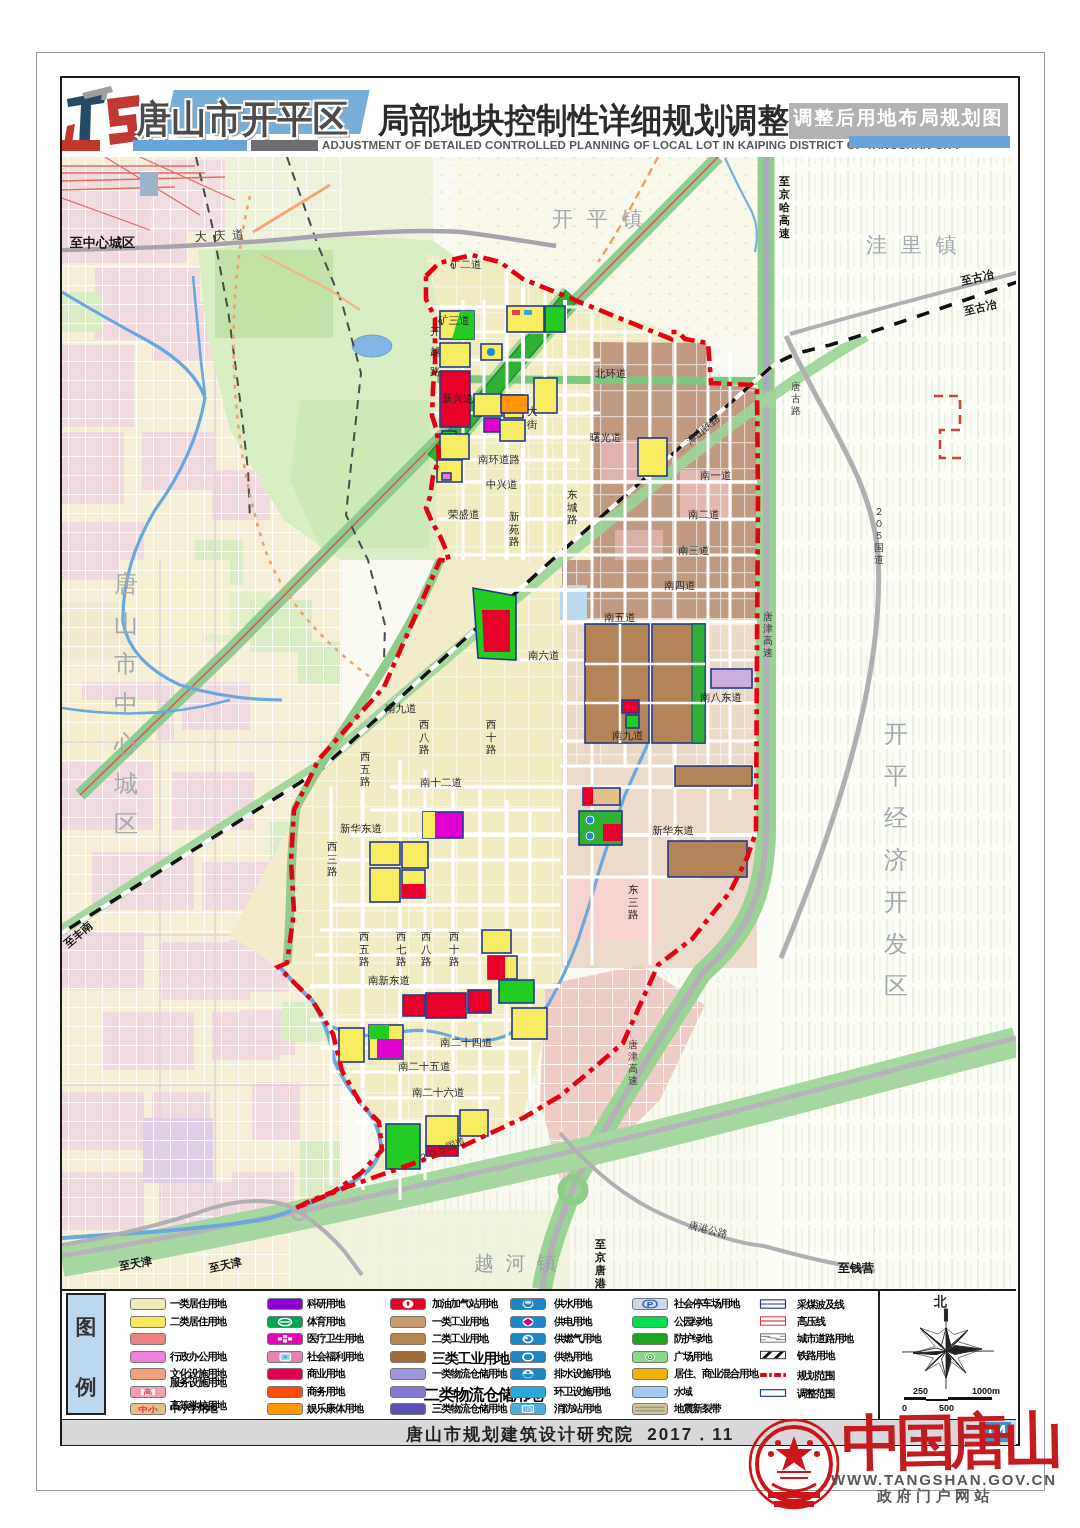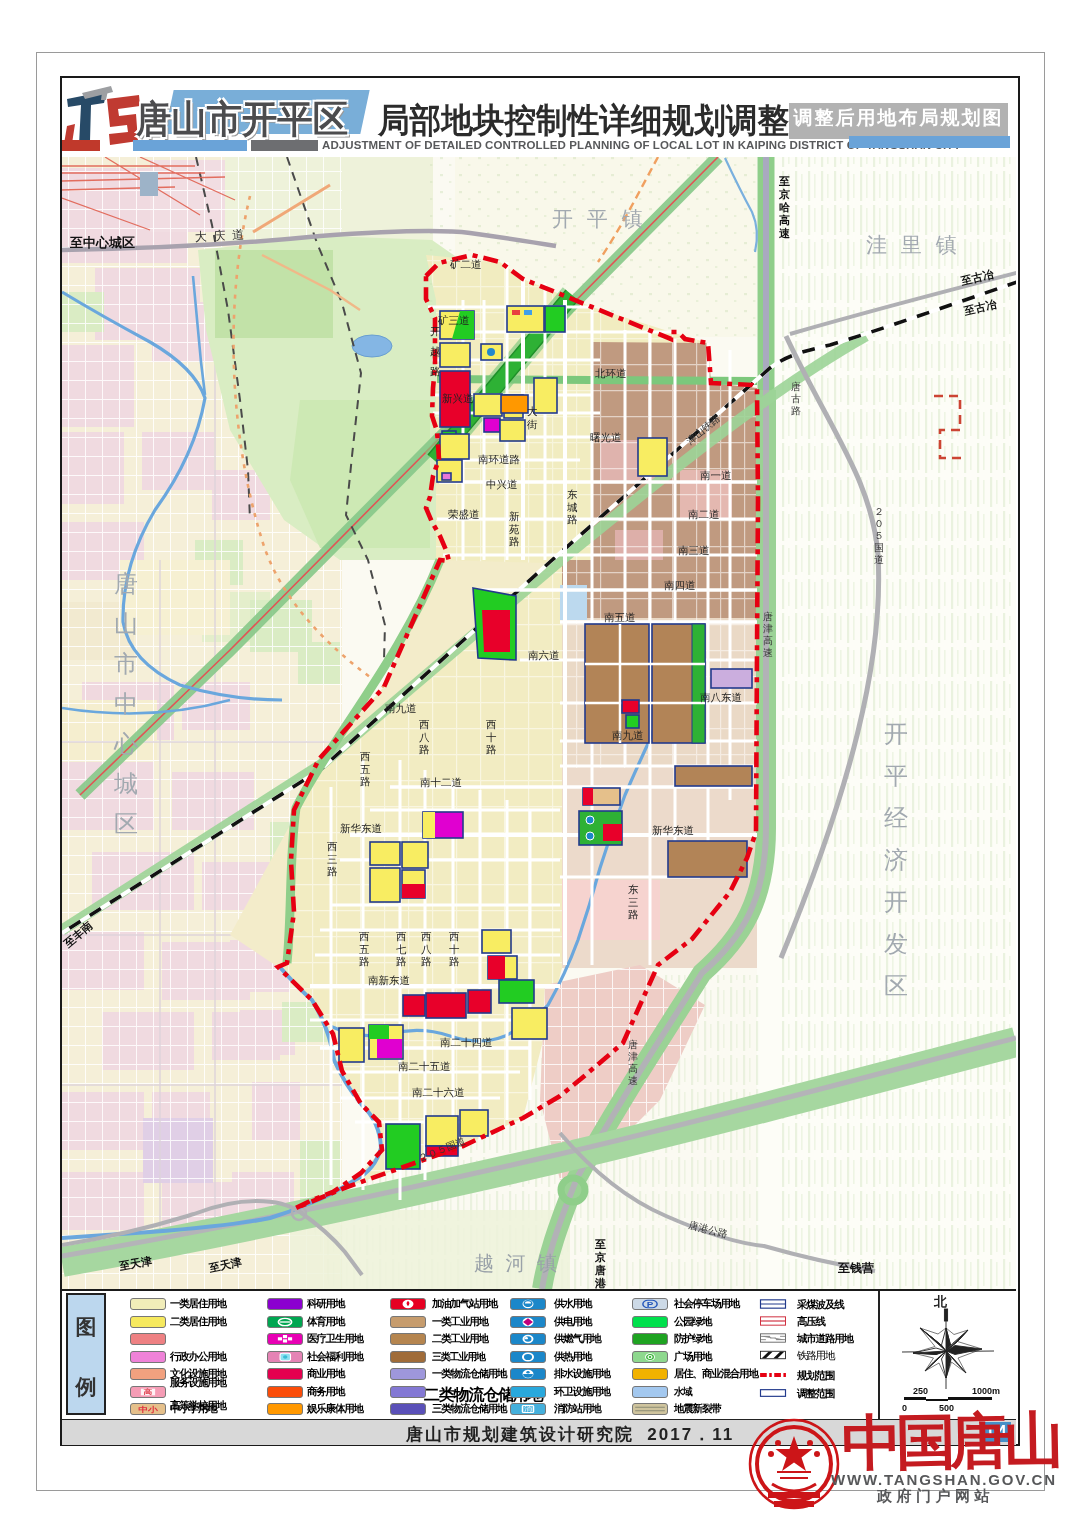--- a/index.html
+++ b/index.html
@@ -800,21 +800,21 @@
       </div>
 <div class="abs" style="left:370px;top:6px;font-size:10.5px;letter-spacing:-1.2px;color:#000;font-weight:bold;white-space:nowrap;">加油加气站用地</div>
 
 <div class="abs" style="left:328px;top:25px;width:34px;height:10px;background:#c69c6d;border-radius:3px;border:0.5px solid #777;"></div>
 <div class="abs" style="left:370px;top:24px;font-size:10.5px;letter-spacing:-1.2px;color:#000;font-weight:bold;white-space:nowrap;">一类工业用地</div>
 
 <div class="abs" style="left:328px;top:42px;width:34px;height:10px;background:#b5854f;border-radius:3px;border:0.5px solid #777;"></div>
 <div class="abs" style="left:370px;top:41px;font-size:10.5px;letter-spacing:-1.2px;color:#000;font-weight:bold;white-space:nowrap;">二类工业用地</div>
 
 <div class="abs" style="left:328px;top:60px;width:34px;height:10px;background:#a06c39;border-radius:3px;border:0.5px solid #777;"></div>
-<div class="abs" style="left:370px;top:59px;font-size:10px;letter-spacing:-1.2px;color:#000;font-weight:bold;white-space:nowrap;">三类工业用地</div>
+<div class="abs" style="left:370px;top:59px;font-size:14px;letter-spacing:-1.2px;color:#000;font-weight:bold;white-space:nowrap;">三类工业用地</div>
 
 <div class="abs" style="left:328px;top:77px;width:34px;height:10px;background:#9e97dc;border-radius:3px;border:0.5px solid #777;"></div>
 <div class="abs" style="left:370px;top:76px;font-size:10.5px;letter-spacing:-1.2px;color:#000;font-weight:bold;white-space:nowrap;">一类物流仓储用地</div>
 
 <div class="abs" style="left:328px;top:95px;width:34px;height:10px;background:#8378d4;border-radius:3px;border:0.5px solid #777;"></div>
 <div class="abs" style="left:362px;top:94px;font-size:16px;letter-spacing:-1.2px;color:#000;font-weight:bold;white-space:nowrap;">二类物流仓储用地</div>
 
 <div class="abs" style="left:328px;top:112px;width:34px;height:10px;background:#5a50b8;border-radius:3px;border:0.5px solid #777;"></div>
 <div class="abs" style="left:370px;top:111px;font-size:10.5px;letter-spacing:-1.2px;color:#000;font-weight:bold;white-space:nowrap;">三类物流仓储用地</div>
 
@@ -923,21 +923,21 @@
         <rect x="0.5" y="1" width="30" height="10" fill="#fff" stroke="#555" stroke-width="1"></rect>
         <path d="M1,4 h10 l3,2 h-3 z M30,8 h-10 l-3,-2 h3 z" fill="#999"></path>
         <path d="M1,4 h11 M12,6 h7 M19,8 h11 M1,8 h6 M24,4 h6" stroke="#777" stroke-width="1"></path>
       </svg>
 <div class="abs" style="left:735px;top:41px;font-size:10.5px;letter-spacing:-1.2px;color:#000;font-weight:bold;white-space:nowrap;">城市道路用地</div>
 
 <svg class="abs" style="left:694px;top:59px" width="34" height="10" viewBox="0 0 31 12">
         <rect x="0.5" y="1.5" width="30" height="9" fill="#fff" stroke="#111" stroke-width="1"></rect>
         <path d="M2,10 l8,-8 h5 l-8,8 z M16,10 l8,-8 h5 l-8,8 z" fill="#111"></path>
       </svg>
-<div class="abs" style="left:735px;top:58px;font-size:10.5px;letter-spacing:-1.2px;color:#000;font-weight:normal;white-space:nowrap;">铁路用地</div>
+<div class="abs" style="left:735px;top:58px;font-size:10.5px;letter-spacing:-1.2px;color:#000;font-weight:bold;white-space:nowrap;">铁路用地</div>
 
 <svg class="abs" style="left:694px;top:79px" width="34" height="10" viewBox="0 0 31 12">
         <path d="M0,6 h8 M11,6 h3 M17,6 h8 M28,6 h3" stroke="#e60012" stroke-width="5"></path>
       </svg>
 <div class="abs" style="left:735px;top:78px;font-size:10.5px;letter-spacing:-1.2px;color:#000;font-weight:bold;white-space:nowrap;">规划范围</div>
 
 <svg class="abs" style="left:694px;top:97px" width="34" height="10" viewBox="0 0 31 12">
         <rect x="0.5" y="2" width="30" height="8" fill="#fff" stroke="#223a8c" stroke-width="1.4"></rect>
       </svg>
 <div class="abs" style="left:735px;top:96px;font-size:10.5px;letter-spacing:-1.2px;color:#000;font-weight:bold;white-space:nowrap;">调整范围</div>

